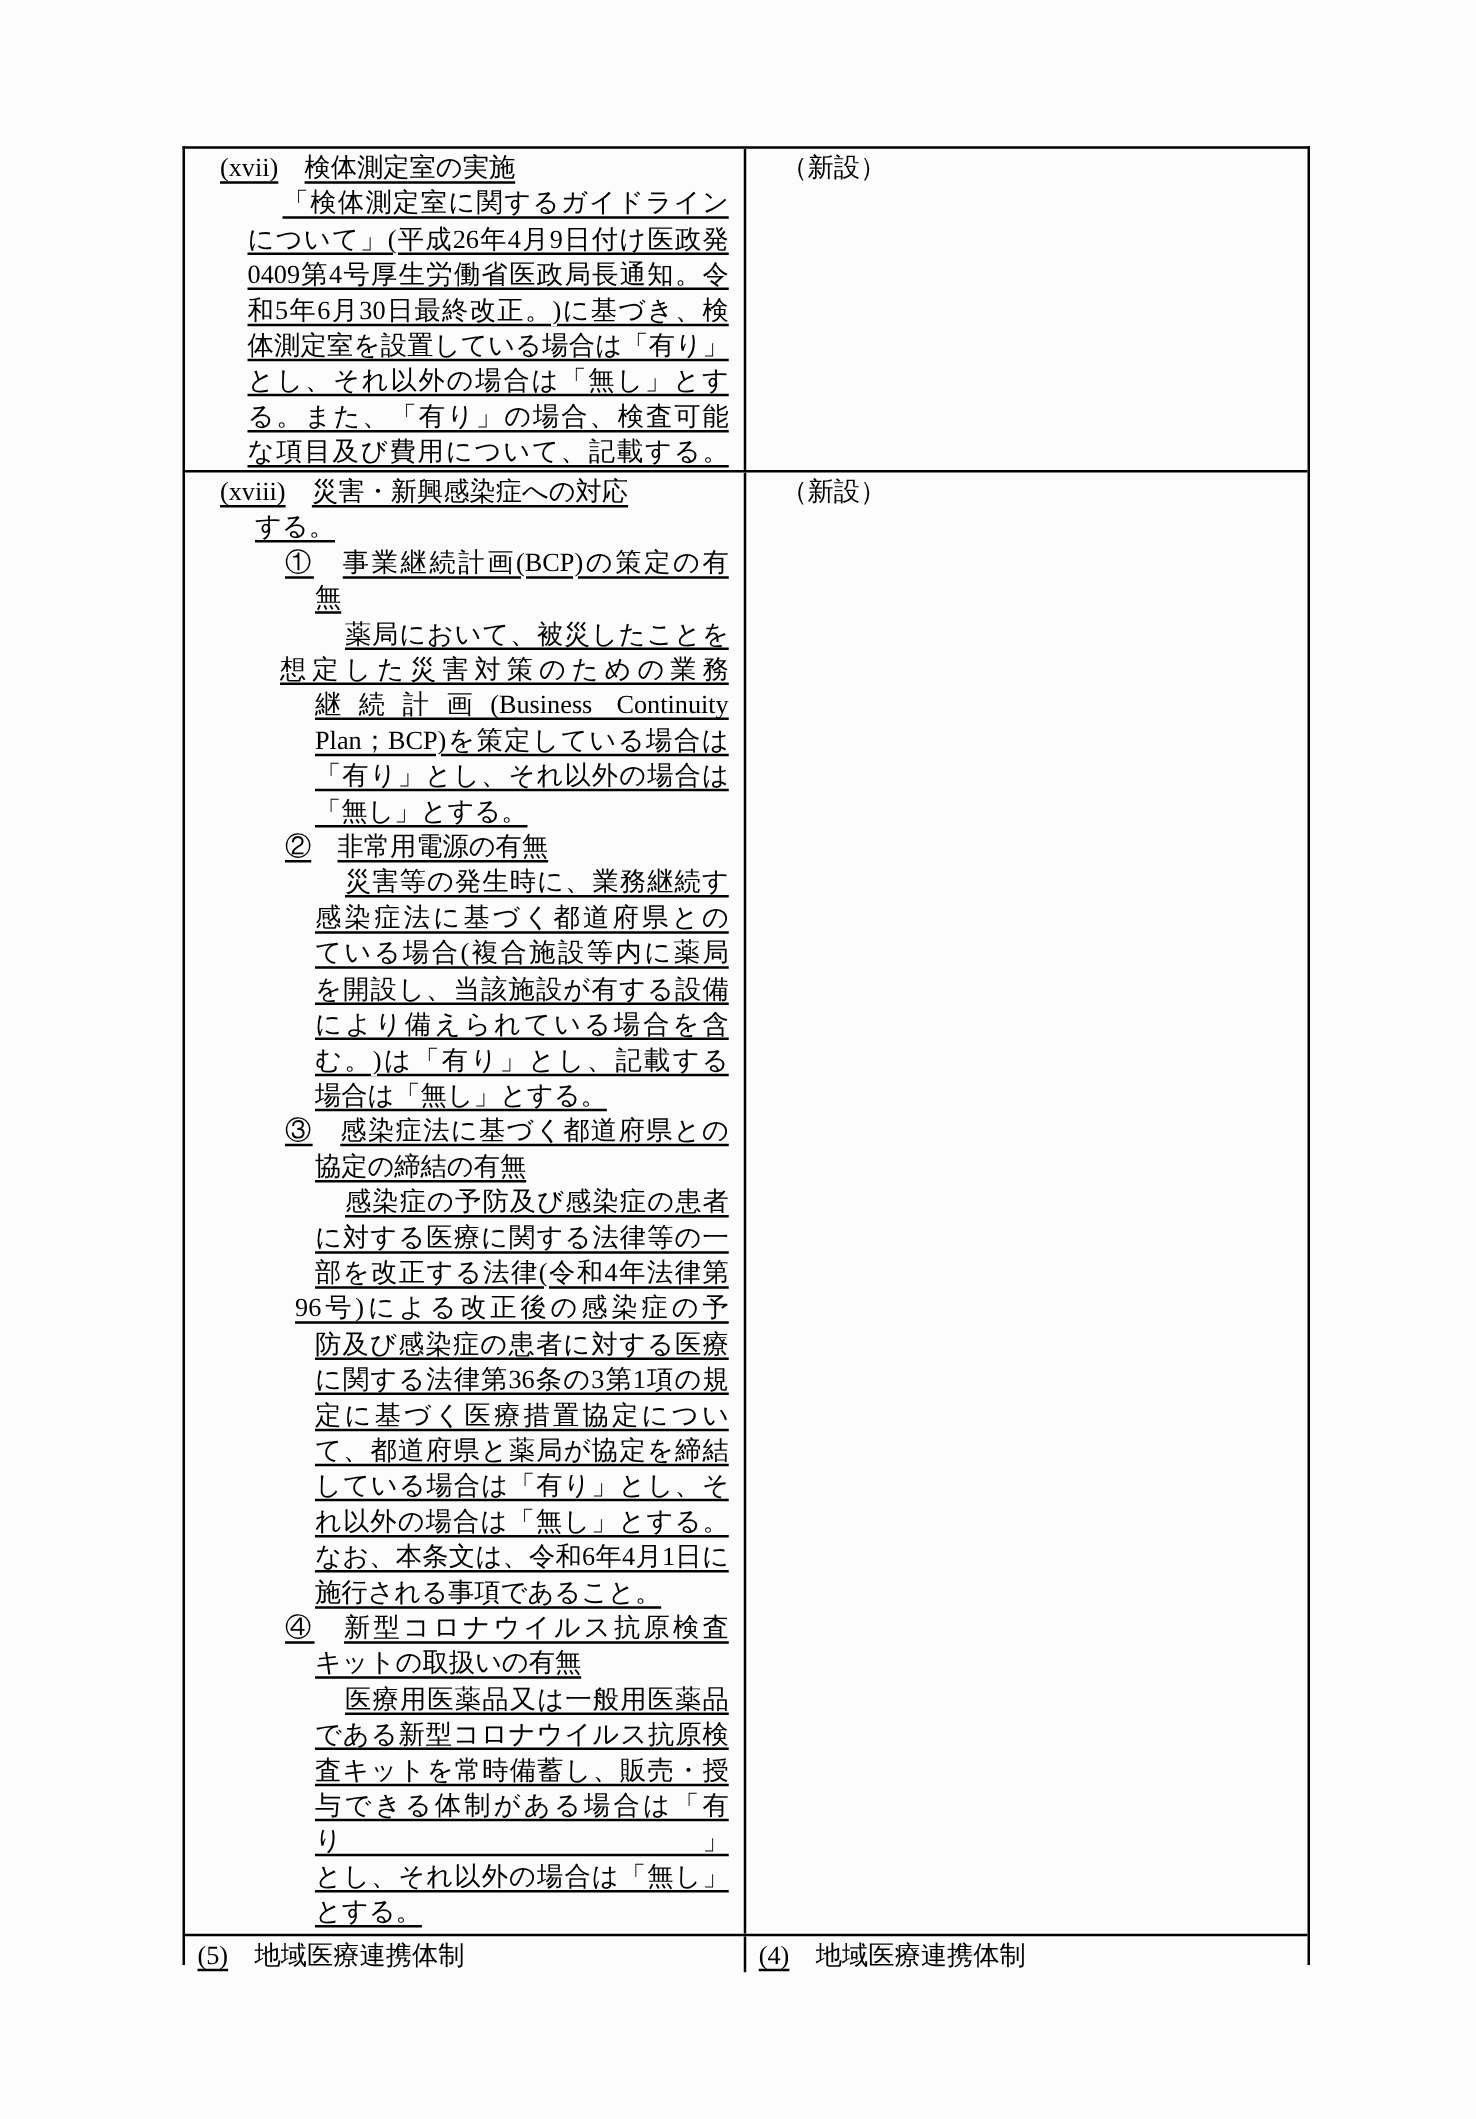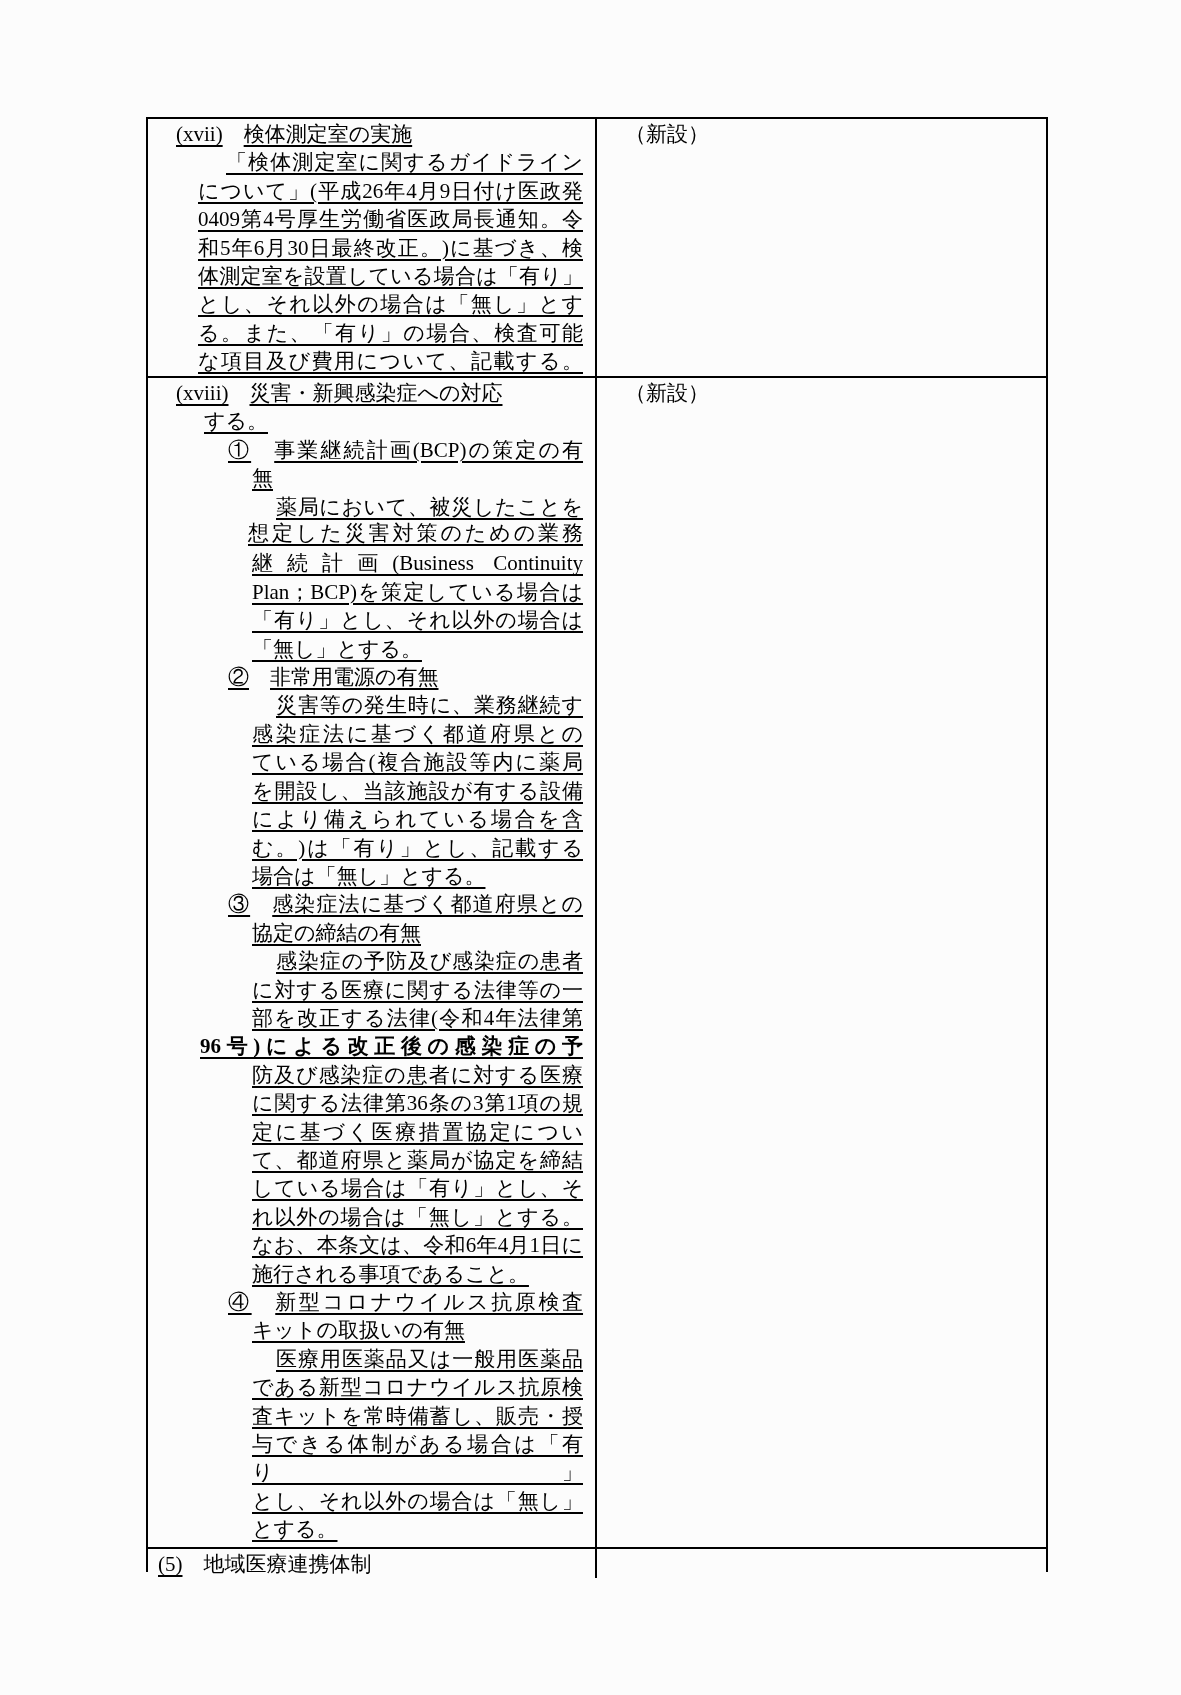--- a/index.html
+++ b/index.html
@@ -87,39 +87,39 @@
           <div class="line" style="margin-left: 28px;"><span class="seg">（新設）</span></div>
         </div>
     </div>
     <div class="row bordered r2">
       <div class="cell left">
           <div class="line" style="margin-left: 28px;"><span class="seg-u">(xviii)</span><span class="seg">　</span><span class="seg-u">災害・新興感染症への対応</span></div>
           <div class="line" style="margin-left: 56px;"><span class="seg-u">する。</span></div>
           <div class="line j" style="margin-left: 80px;"><span class="seg-u">①</span><span class="seg">　</span><span class="seg-u">事業継続計画(BCP)の策定の有</span></div>
           <div class="line" style="margin-left: 104px;"><span class="seg-u">無</span></div>
           <div class="line j" style="margin-left: 128px;"><span class="seg-u">薬局において、被災したことを</span></div>
-          <div class="line j" style="margin-left: 100px; font-family: Liberation Mono, monospace;"><span class="seg-u">想定した災害対策のための業務</span></div>
+          <div class="line j" style="margin-left: 76px;"><span class="seg-u">想定した災害対策のための業務</span></div>
           <div class="line j" style="margin-left: 104px;"><span class="seg-u">継続計画(Business Continuity</span></div>
           <div class="line j" style="margin-left: 104px;"><span class="seg-u">Plan；BCP)を策定している場合は</span></div>
           <div class="line j" style="margin-left: 104px;"><span class="seg-u">「有り」とし、それ以外の場合は</span></div>
           <div class="line" style="margin-left: 104px;"><span class="seg-u">「無し」とする。</span></div>
           <div class="line" style="margin-left: 80px;"><span class="seg-u">②</span><span class="seg">　</span><span class="seg-u">非常用電源の有無</span></div>
           <div class="line j" style="margin-left: 128px;"><span class="seg-u">災害等の発生時に、業務継続す</span></div>
           <div class="line j" style="margin-left: 104px;"><span class="seg-u">感染症法に基づく都道府県との</span></div>
           <div class="line j" style="margin-left: 104px;"><span class="seg-u">ている場合(複合施設等内に薬局</span></div>
           <div class="line j" style="margin-left: 104px;"><span class="seg-u">を開設し、当該施設が有する設備</span></div>
           <div class="line j" style="margin-left: 104px;"><span class="seg-u">により備えられている場合を含</span></div>
           <div class="line j" style="margin-left: 104px;"><span class="seg-u">む。)は「有り」とし、記載する</span></div>
           <div class="line" style="margin-left: 104px;"><span class="seg-u">場合は「無し」とする。</span></div>
           <div class="line j" style="margin-left: 80px;"><span class="seg-u">③</span><span class="seg">　</span><span class="seg-u">感染症法に基づく都道府県との</span></div>
           <div class="line" style="margin-left: 104px;"><span class="seg-u">協定の締結の有無</span></div>
           <div class="line j" style="margin-left: 128px;"><span class="seg-u">感染症の予防及び感染症の患者</span></div>
           <div class="line j" style="margin-left: 104px;"><span class="seg-u">に対する医療に関する法律等の一</span></div>
           <div class="line j" style="margin-left: 104px;"><span class="seg-u">部を改正する法律(令和4年法律第</span></div>
-          <div class="line j" style="margin-left: 52px; font-weight: bold;"><span class="seg-u">96号)による改正後の感染症の予</span></div>
+          <div class="line j" style="margin-left: 88px;"><span class="seg-u">96号)による改正後の感染症の予</span></div>
           <div class="line j" style="margin-left: 104px;"><span class="seg-u">防及び感染症の患者に対する医療</span></div>
           <div class="line j" style="margin-left: 104px;"><span class="seg-u">に関する法律第36条の3第1項の規</span></div>
           <div class="line j" style="margin-left: 104px;"><span class="seg-u">定に基づく医療措置協定につい</span></div>
           <div class="line j" style="margin-left: 104px;"><span class="seg-u">て、都道府県と薬局が協定を締結</span></div>
           <div class="line j" style="margin-left: 104px;"><span class="seg-u">している場合は「有り」とし、そ</span></div>
           <div class="line j" style="margin-left: 104px;"><span class="seg-u">れ以外の場合は「無し」とする。</span></div>
           <div class="line j" style="margin-left: 104px;"><span class="seg-u">なお、本条文は、令和6年4月1日に</span></div>
           <div class="line" style="margin-left: 104px;"><span class="seg-u">施行される事項であること。</span></div>
           <div class="line j" style="margin-left: 80px;"><span class="seg-u">④</span><span class="seg">　</span><span class="seg-u">新型コロナウイルス抗原検査</span></div>
           <div class="line" style="margin-left: 104px;"><span class="seg-u">キットの取扱いの有無</span></div>
@@ -132,15 +132,18 @@
         </div>
       <div class="cell right">
           <div class="line" style="margin-left: 28px;"><span class="seg">（新設）</span></div>
         </div>
     </div>
     <div class="row r3">
       <div class="cell left">
           <div class="line" style="margin-left: 10px;"><span class="seg-u">(5)</span><span class="seg">　</span><span class="seg">地域医療連携体制</span></div>
           <div class="line" style="margin-left: 10px;"><span class="seg"></span></div>
         </div>
+      <div class="cell right">
+          <div class="line" style="margin-left: 10px;"><span class="seg-u">(4)</span><span class="seg">　</span><span class="seg">地域医療連携体制</span></div>
+        </div>
     </div>
   </div>
 </div>
 
 </body></html>

